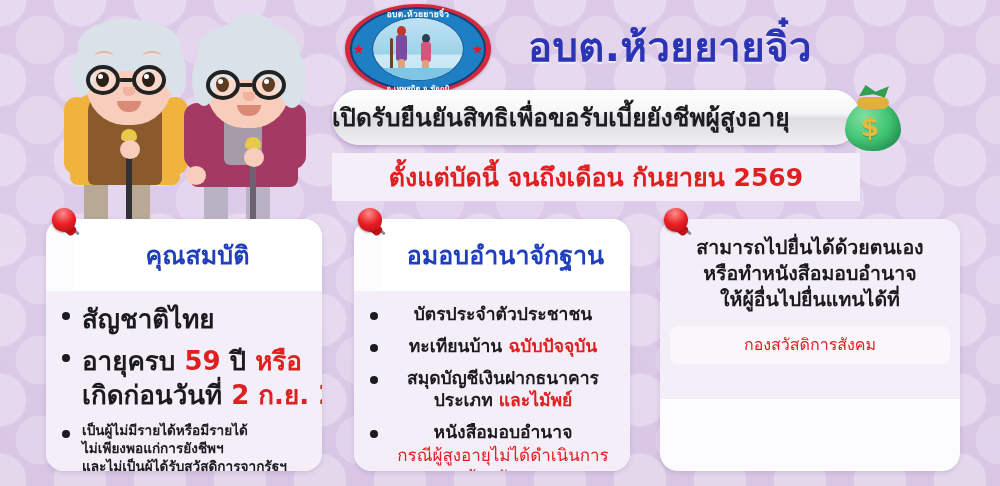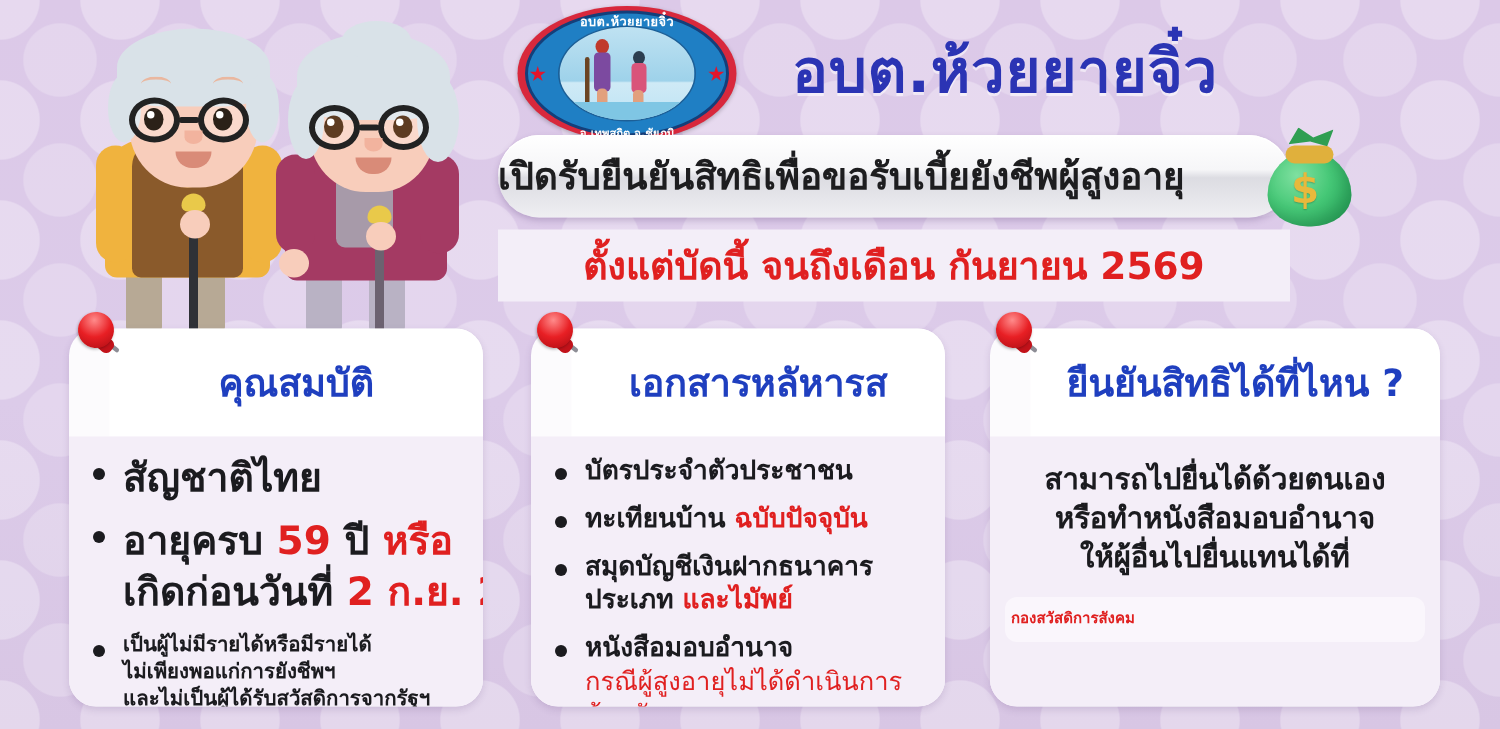--- a/index.html
+++ b/index.html
@@ -101,27 +101,27 @@
   .pin-neck{position:absolute;left:17px;top:18px;width:13px;height:10px;border-radius:4px;background:#c2121a;transform:rotate(40deg);}
   .pin-needle{position:absolute;left:25px;top:24px;width:9px;height:3px;background:#8d8d95;transform:rotate(38deg);border-radius:2px;}
   #pin1{left:46px;top:206px;}
   #pin2{left:352px;top:206px;}
   #pin3{left:658px;top:206px;}
 
   ul.blist{list-style:none;margin:0;padding:0;}
   ul.blist li{position:relative;padding-left:22px;margin-bottom:9px;color:#1b1b1f;}
   ul.blist li:before{content:"";position:absolute;left:2px;top:9px;width:8px;height:8px;border-radius:50%;background:#1b1b1f;}
   .l-big{font-size:26px;font-weight:bold;line-height:1.28;}
-  .l-mid{font-size:17.5px;font-weight:bold;line-height:1.3;}
+  .l-mid{font-size:17.5px;font-weight:bold;line-height:1.3;text-align:center;}
   .l-small{font-size:13.6px;font-weight:bold;line-height:1.34;}
   .l-tiny{font-size:17px;font-weight:normal;line-height:1.3;color:#e02020;}
   .red{color:#e02020;}
   .c3-text{font-size:19.5px;font-weight:bold;line-height:1.34;color:#1b1b1f;text-align:center;margin:4px 0 0;}
   .c3-foot{margin:13px -4px 0;background:#faf6fc;border-radius:8px;padding:8px 4px;
-     text-align:left;color:#e02020;font-weight:bold;font-size:10px;line-height:1.38;}
+     text-align:center;color:#e02020;font-weight:normal;font-size:16px;line-height:1.38;}
   .nowrap{white-space:nowrap;}
 </style>
 </head>
 <body>
 
 <div id="poster">
 
   <div class="couple">
 
     <div class="person p-old">
@@ -243,21 +243,21 @@
     </div>
   </div>
 
   <div class="pin" id="pin2">
     <div class="pin-needle"></div>
       <div class="pin-neck"></div>
       <div class="pin-head"></div>
   </div>
   <div class="card" id="card2">
     <div class="card-head">
-      <span>เอกสารหลัหารส</span>
+      <span>อมอบอำนาจักฐาน</span>
     </div>
     <div class="card-body">
       <ul class="blist">
         <li class="l-mid">
           <span>บัตรประจำตัวประชาชน</span>
         </li>
         <li class="l-mid">
           <span>ทะเทียนบ้าน </span><span class="red">ฉบับปัจจุบัน</span>
         </li>
         <li class="l-mid">
@@ -271,23 +271,20 @@
       </ul>
     </div>
   </div>
 
   <div class="pin" id="pin3">
     <div class="pin-needle"></div>
       <div class="pin-neck"></div>
       <div class="pin-head"></div>
   </div>
   <div class="card" id="card3">
-    <div class="card-head">
-      <span>ยืนยันสิทธิได้ที่ไหน ?</span>
-    </div>
     <div class="card-body">
       <p class="c3-text">
         <span>สามารถไปยื่นได้ด้วยตนเอง</span><br>
         <span>หรือทำหนังสือมอบอำนาจ</span><br>
         <span>ให้ผู้อื่นไปยื่นแทนได้ที่</span>
       </p>
       <div class="c3-foot">
         <div>กองสวัสดิการสังคม</div>
       </div>
     </div>

